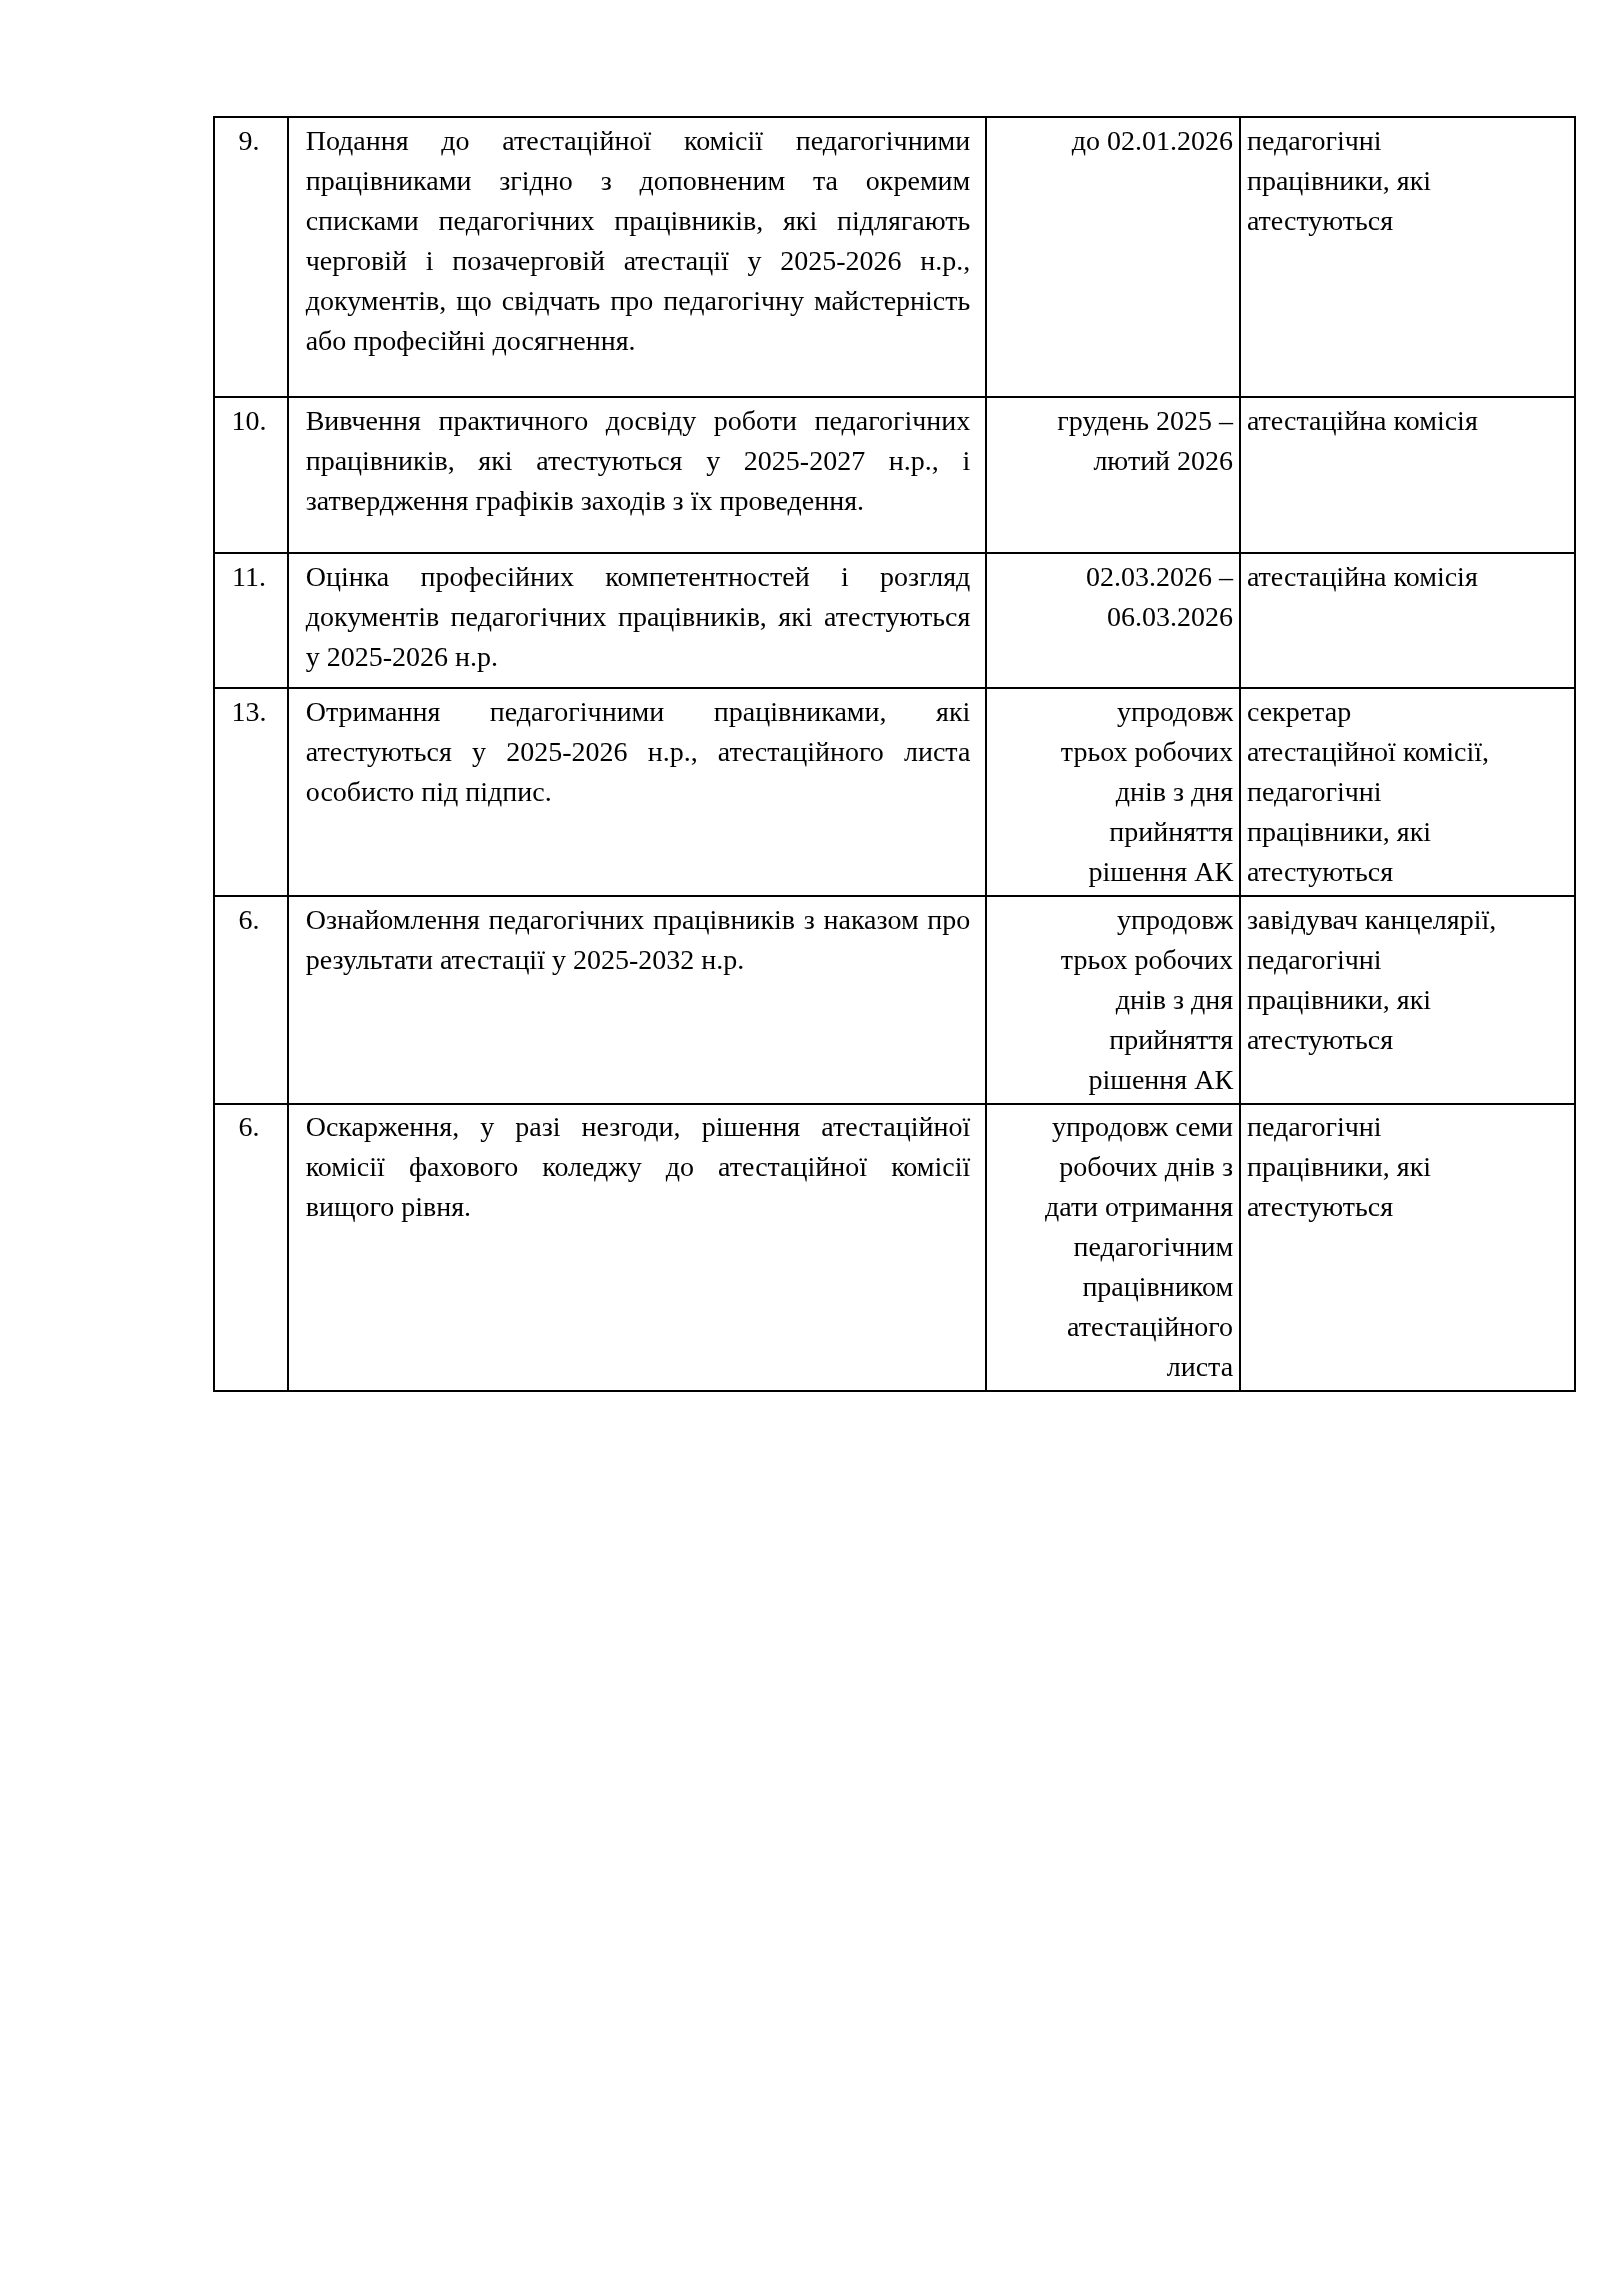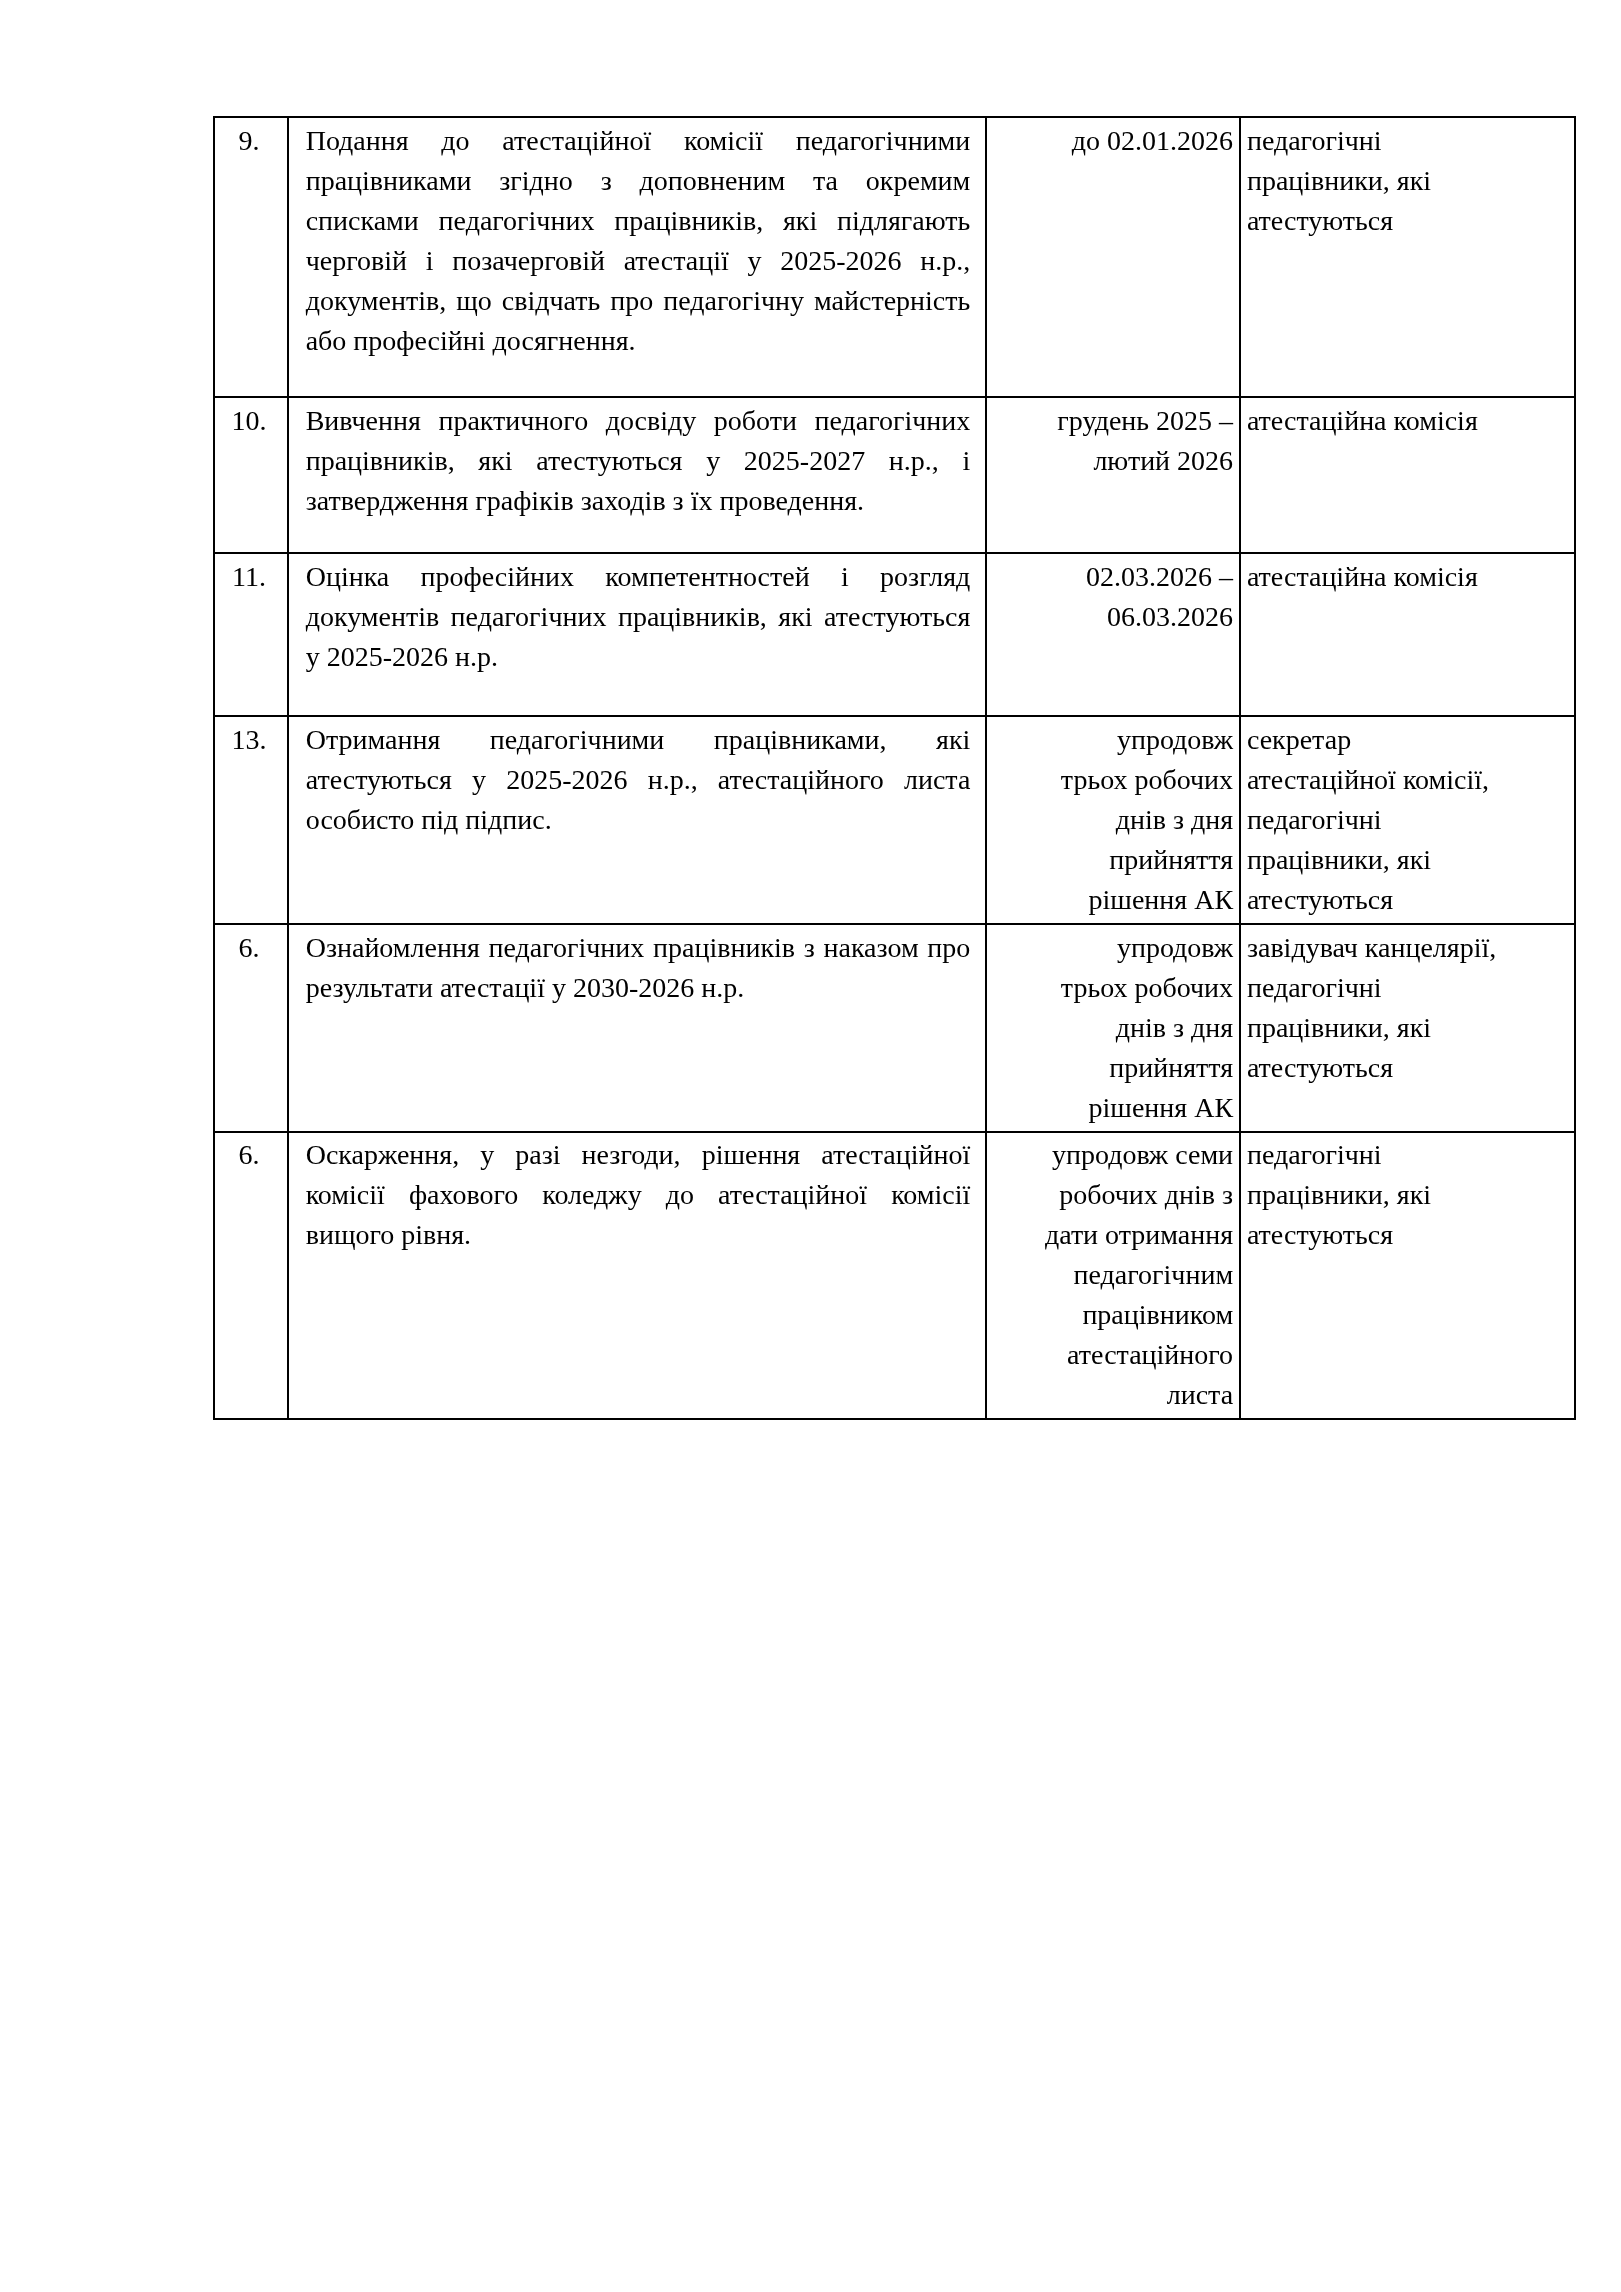--- a/index.html
+++ b/index.html
@@ -71,21 +71,21 @@
 працівники, які
 атестуються</td>
       </tr>
       <tr style="height:156px">
         <td class="num">10.</td>
         <td class="task">Вивчення практичного досвіду роботи педагогічних працівників, які атестуються у 2025-2027 н.р., і затвердження графіків заходів з їх проведення.</td>
         <td class="date">грудень 2025 –
 лютий 2026</td>
         <td class="resp">атестаційна комісія</td>
       </tr>
-      <tr style="height:163px">
+      <tr style="height:135px">
         <td class="num">11.</td>
         <td class="task">Оцінка професійних компетентностей і розгляд документів педагогічних працівників, які атестуються у 2025-2026 н.р.</td>
         <td class="date">02.03.2026 –
 06.03.2026</td>
         <td class="resp">атестаційна комісія</td>
       </tr>
       <tr style="height:191px">
         <td class="num">13.</td>
         <td class="task">Отримання педагогічними працівниками, які атестуються у 2025-2026 н.р., атестаційного листа особисто під підпис.</td>
         <td class="date">упродовж
@@ -94,21 +94,21 @@
 прийняття
 рішення АК</td>
         <td class="resp">секретар
 атестаційної комісії,
 педагогічні
 працівники, які
 атестуються</td>
       </tr>
       <tr style="height:191px">
         <td class="num">6.</td>
-        <td class="task">Ознайомлення педагогічних працівників з наказом про результати атестації у 2030-2026 н.р.</td>
+        <td class="task">Ознайомлення педагогічних працівників з наказом про результати атестації у 2025-2032 н.р.</td>
         <td class="date">упродовж
 трьох робочих
 днів з дня
 прийняття
 рішення АК</td>
         <td class="resp">завідувач канцелярії,
 педагогічні
 працівники, які
 атестуються</td>
       </tr>

